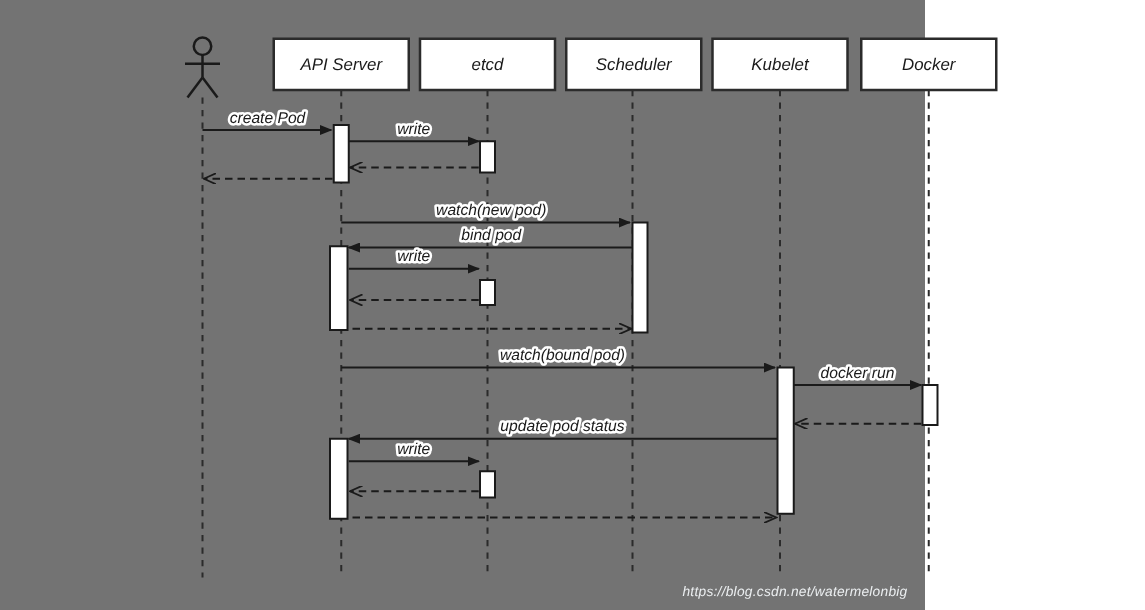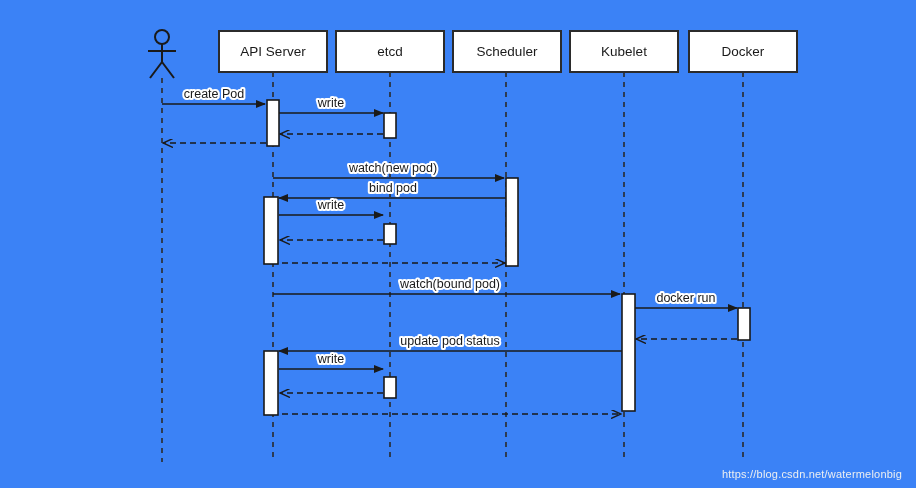--- a/index.html
+++ b/index.html
@@ -8,23 +8,24 @@
     background: #ffffff;
   }
   body {
     width: 916px;
     height: 488px;
     font-family: "Liberation Sans", sans-serif;
     overflow: hidden;
   }
   #diagram-root {
     position: relative;
-    width: 916px;
+    width: 740px;
     height: 488px;
-    background: #3b82f6;
+    background: #737373;
+    font-style: italic;
   }
   svg#seq-svg {
     display: block;
     width: 916px;
     height: 488px;
   }
   .part-box {
     fill: #ffffff;
     stroke: #2b2b2b;
     stroke-width: 2;

